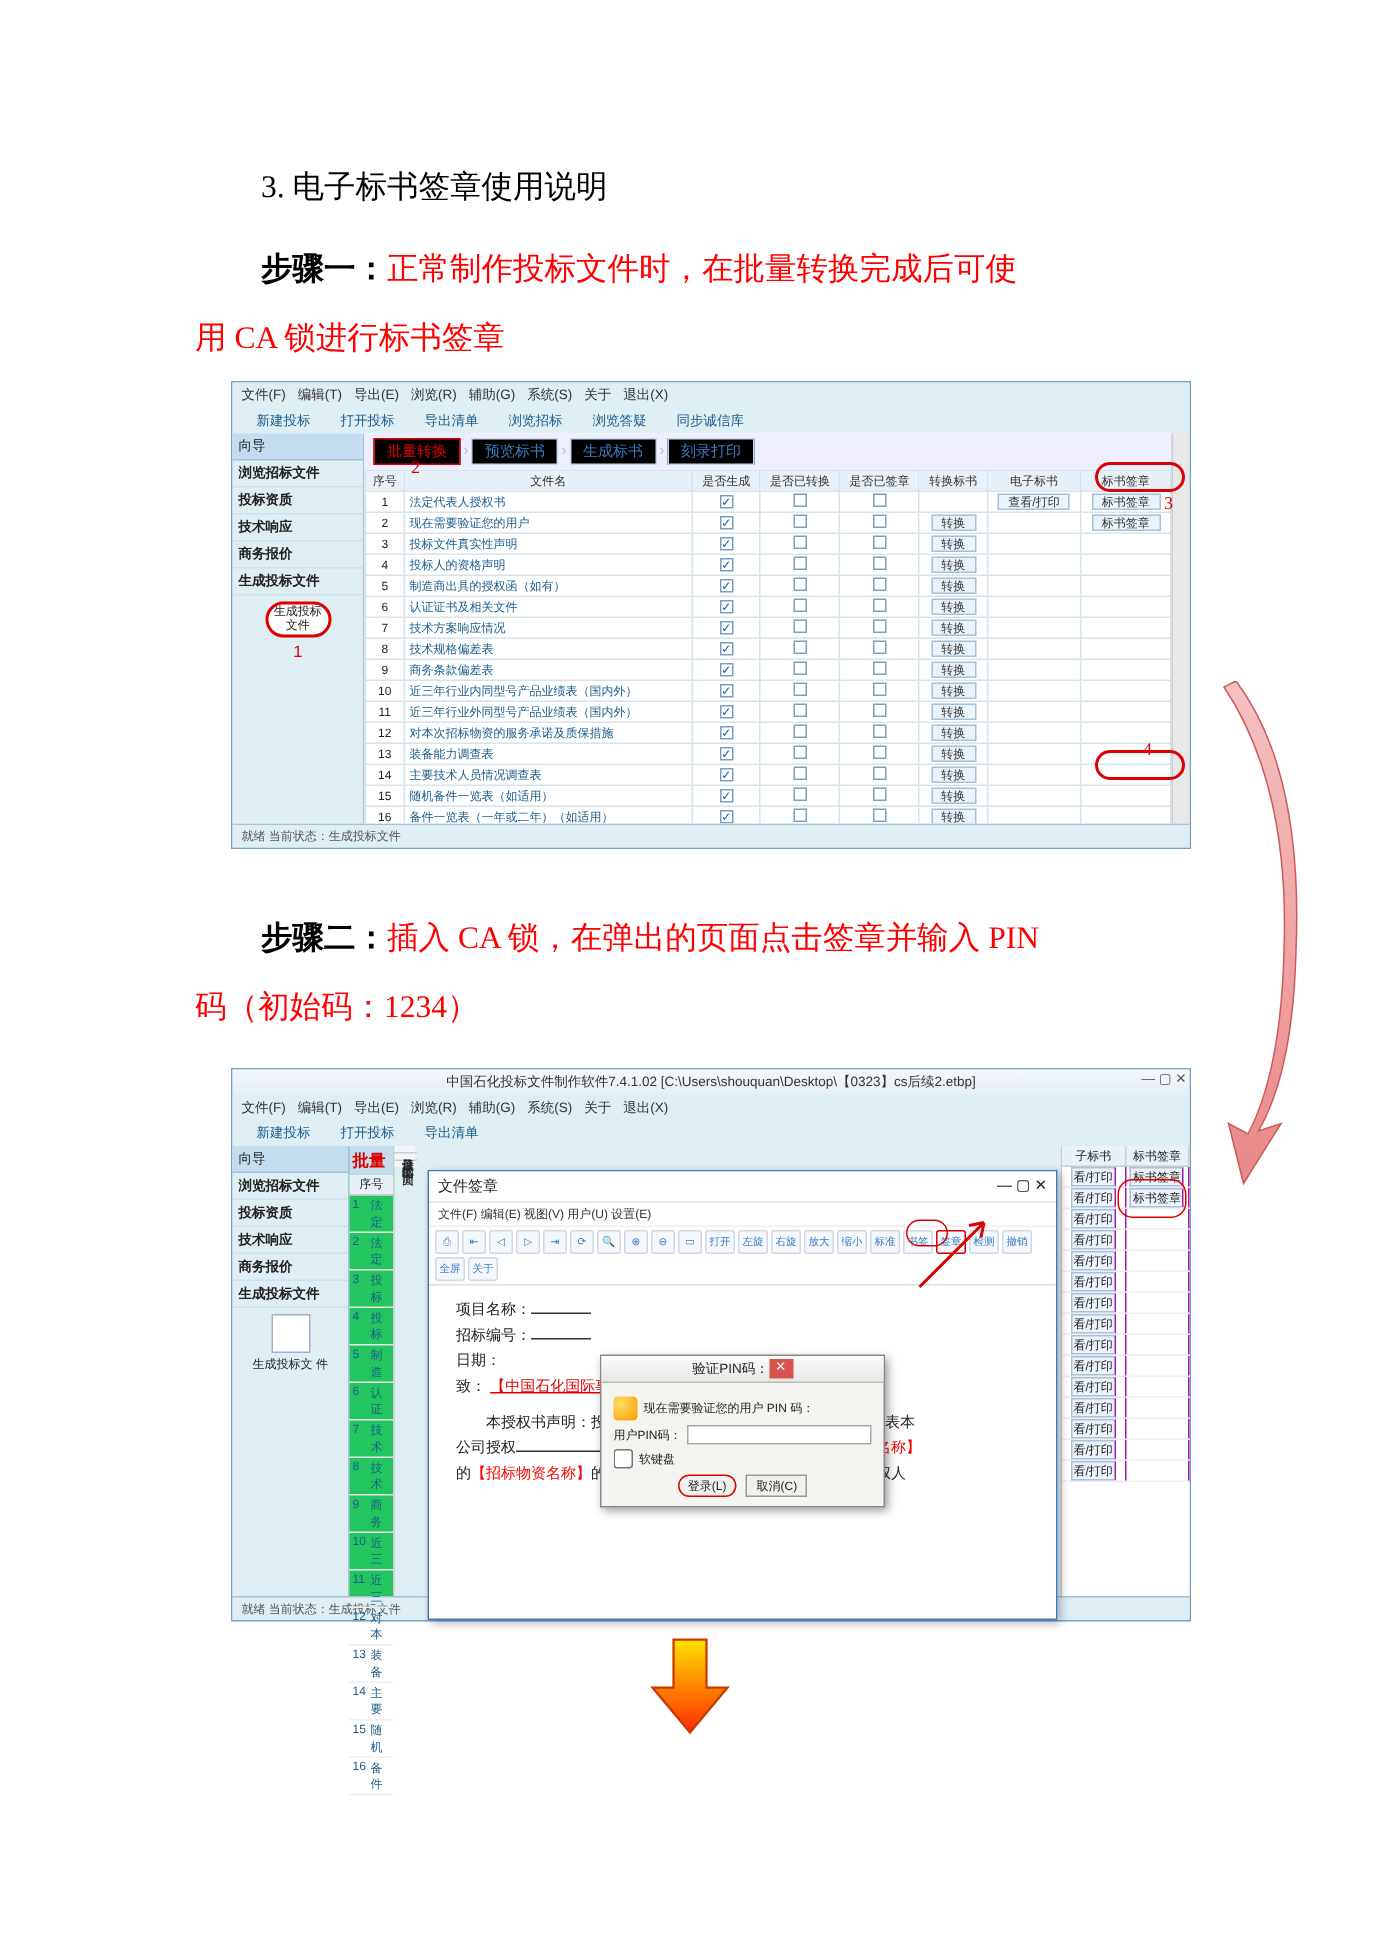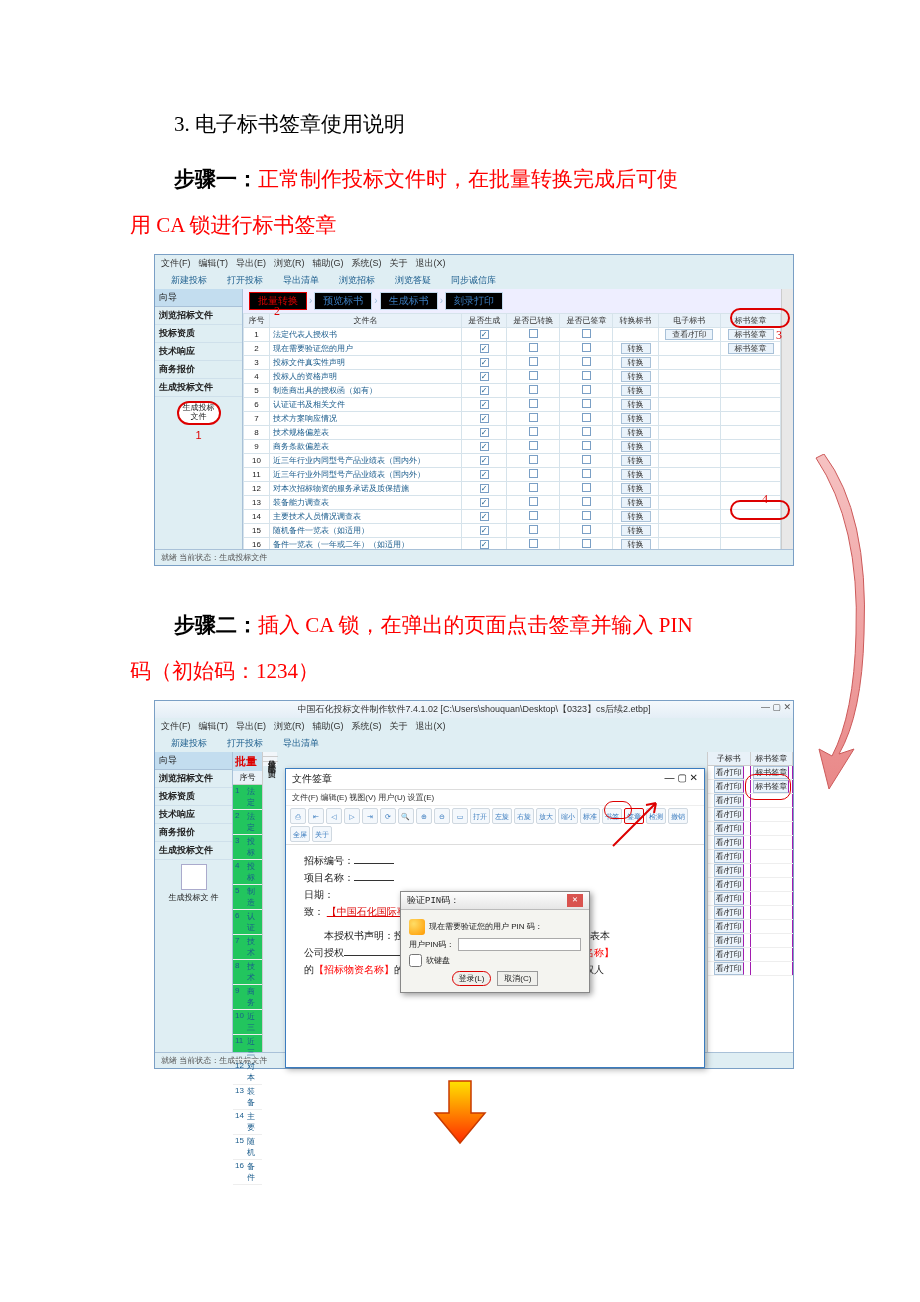--- a/index.html
+++ b/index.html
@@ -3,21 +3,21 @@
 <meta charset="utf-8">
 <style>
   * { box-sizing: border-box; margin: 0; padding: 0; }
   body { font-family: "SimSun", "Songti SC", serif; background: #fff; width: 920px; margin: 0 auto; }
   .page { padding: 110px 130px 40px 130px; }
   .heading { font-size: 21px; margin-bottom: 22px; padding-left: 44px; }
   .step-line { font-size: 21px; line-height: 1.9; margin-bottom: 6px; }
   .step-label { font-weight: bold; padding-left: 44px; }
   .red { color: #ff0000; }
   .screenshot1 { margin: 8px 0 10px 24px; width: 640px; }
-  .screenshot2 { margin: 8px 0 10px 24px; width: 640px; position: relative; }
+  .screenshot2 { margin: 20px 0 10px 24px; width: 640px; position: relative; }
 
   
   .app1 { border: 1px solid #7a9fc5; background: #dfeef3; font-family: "Microsoft YaHei", sans-serif; font-size: 9px; color: #222; }
   .menubar { background: #dfeef3; padding: 2px 6px; font-size: 9px; color: #333; display: flex; gap: 8px; }
   .toolbar1 { background: #dfeef3; padding: 2px 6px; font-size: 9px; color: #1a5c8c; display: flex; gap: 10px; align-items: center; }
   .toolbar1 span::before { content: ""; display: inline-block; width: 10px; height: 10px; vertical-align: middle; }
   .body1 { display: flex; height: 260px; }
   .sidebar1 { width: 88px; background: #dfeef3; border-right: 1px solid #a9c1d8; }
   .sidehdr { background: #c3ddef; padding: 2px 4px; font-size: 9px; border-bottom: 1px solid #a9c1d8; }
   .sideitem { padding: 2px 4px; font-size: 9px; border-bottom: 1px solid #cfe0eb; }
@@ -67,21 +67,21 @@
   .popup .ptitle { background: #fff; padding: 3px 6px; font-size: 10px; border-bottom:1px solid #ddd; display:flex; justify-content:space-between; }
   .popup .pmenubar { font-size: 8px; padding: 2px 6px; border-bottom:1px solid #eee; color:#333; }
   .popup .ptoolbar { display:flex; gap:2px; padding:2px 4px; border-bottom:1px solid #ddd; flex-wrap:wrap; }
   .ticon { width:16px; height:16px; border:1px solid #cfd8e0; background:#f4f8fc; font-size:7px; text-align:center; line-height:16px; color:#3b7cbf; border-radius:2px; }
   .ticon.badge { width:auto; padding:0 2px; }
   .popup .pbody { flex:1; padding: 6px 18px; font-size: 10px; overflow:hidden; position:relative; }
   .field-line { margin: 3px 0; }
   .underline { border-bottom: 1px solid #333; display: inline-block; min-width: 60px; }
 
   .pin-dialog { position:absolute; left:50%; top:46px; transform:translateX(-50%); width:190px; background:#f4f4f0; border:1px solid #888; box-shadow:2px 2px 6px rgba(0,0,0,.4); font-size:9px; }
-  .pin-title { background: linear-gradient(#fdfdfd,#e6e6e6); padding:2px 6px; display:flex; justify-content:space-between; border-bottom:1px solid #bbb;font-family:Liberation Mono, monospace;}
+  .pin-title { background: linear-gradient(#fdfdfd,#e6e6e6); padding:2px 6px; display:flex; justify-content:center; border-bottom:1px solid #bbb;}
   .pin-close { background:#d9534f; color:#fff; width:16px; text-align:center; }
   .pin-body { padding:6px 8px; }
   .pin-body .row { display:flex; align-items:center; gap:4px; margin:3px 0; font-size:8px;}
   .pin-input { flex:1; height:13px; border:1px solid #aaa; background:#fff; }
   .pin-btns { display:flex; gap:6px; justify-content:center; margin-top:4px; }
   .pin-btn { border:1px solid #999; background:#f0f0ec; font-size:8px; padding:1px 6px; }
   .pin-btn.primary { border:1.5px solid #d00; border-radius:8px; }
   .pin-usericon { width:16px; height:16px; background: radial-gradient(circle at 30% 30%, #fd6, #f90); border-radius:3px; display:inline-block; }
 
   .red-arrow-diag { position:absolute; left:322px; top:22px; width:60px; height:60px; }
@@ -564,22 +564,22 @@
             <span class="ticon badge">缩小</span>
             <span class="ticon badge">标准</span>
             <span class="ticon badge">书签</span>
             <span class="ticon badge" style="border-color:#d00;">签章</span>
             <span class="ticon badge">检测</span>
             <span class="ticon badge">撤销</span>
             <span class="ticon badge">全屏</span>
             <span class="ticon badge">关于</span>
           </div>
           <div class="pbody">
+            <div class="field-line"><span>项目名称：</span><span class="underline" style="min-width:40px"></span></div>
             <div class="field-line"><span>招标编号：</span><span class="underline" style="min-width:40px"></span></div>
-            <div class="field-line"><span>项目名称：</span><span class="underline" style="min-width:40px"></span></div>
             <div class="field-line"><span>日期：</span></div>
             <div class="field-line"><span>致：</span> <span style="color:#d00; text-decoration:underline;">【中国石化国际事业有限公司/招标单位】</span></div>
             <div class="field-line" style="margin-top:10px; text-indent:2em;">
               <span>本授权书声明：投标人</span><span class="underline"></span><span>之法定代表人</span><span class="underline" style="min-width:36px"></span><span>代表本</span>
             </div>
             <div class="field-line">
               <span>公司授权</span><span class="underline"></span><span>为本公司投标代表，全权负责</span><span class="red">【招标项目名称】</span>
             </div>
             <div class="field-line">
               <span>的</span><span class="red">【招标物资名称】</span><span>的投标（招标编号：</span><span class="red">【招标编号】</span><span>）。被授权人</span>

